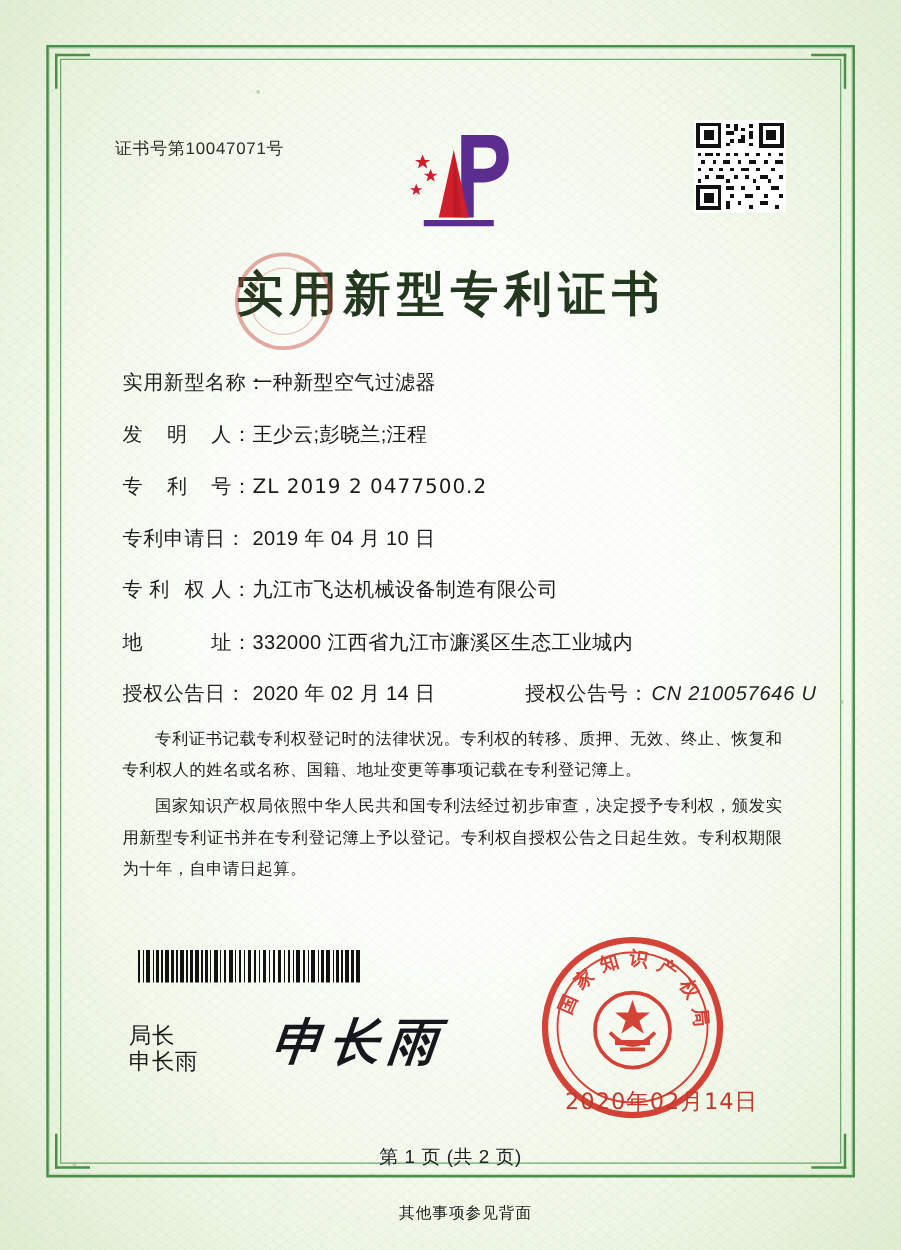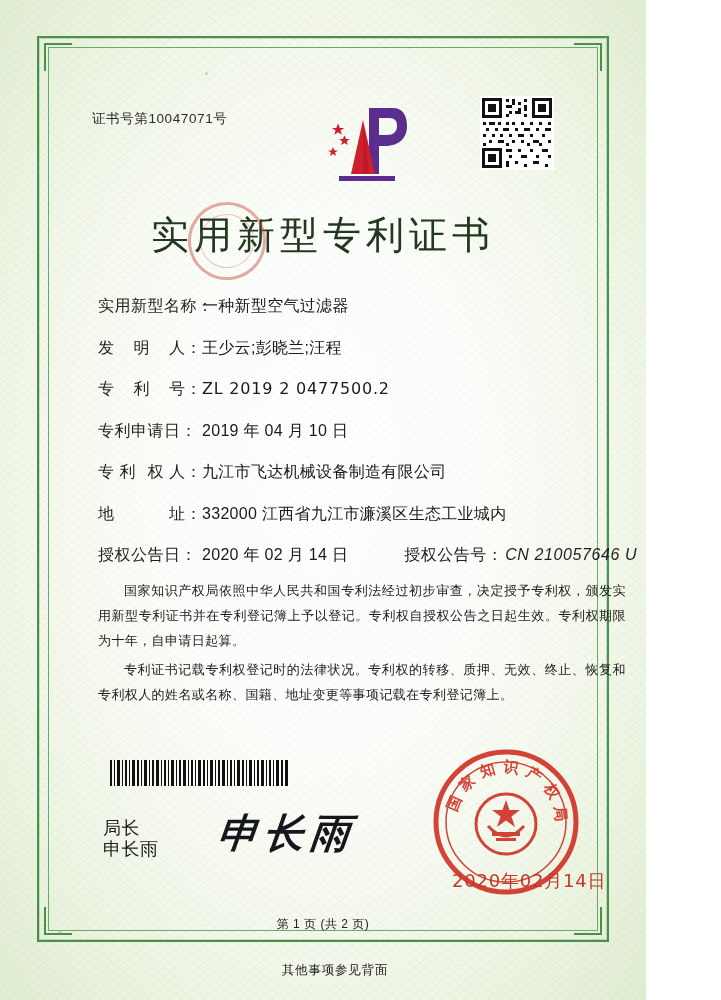--- a/index.html
+++ b/index.html
@@ -5,21 +5,21 @@
   html, body {
     margin: 0;
     padding: 0;
     background: #ffffff;
   }
   body {
     font-family: "Liberation Sans", sans-serif;
   }
   .page {
     position: relative;
-    width: 646px;
+    width: 721px;
     height: 1000px;
     overflow: hidden;
     background:
       radial-gradient(ellipse at 50% 45%, #fdfefb 0%, #f7faf1 55%, #eef5e4 100%);
   }
   
   .texture {
     position: absolute;
     inset: 0;
     background-image:
@@ -88,21 +88,21 @@
   }
 
   .title {
     position: absolute;
     left: 0;
     right: 0;
     top: 210px;
     text-align: center;
     font-family: "DejaVu Sans", sans-serif;
     font-size: 38px;
-    font-weight: normal;
+    font-weight: bold;
     letter-spacing: 5px;
     color: #23381f;
   }
   .title-watermark {
     position: absolute;
     left: 188px;
     top: 202px;
     width: 72px;
     height: 72px;
     border-radius: 50%;
@@ -148,21 +148,21 @@
   .field-label.spread span { display: inline-block; }
   .field-value {
     color: #1a1a1a;
     letter-spacing: 0.3px;
   }
   .field-value.mono {
     font-family: "DejaVu Sans", sans-serif;
     letter-spacing: 0.8px;
   }
   .field-row .second-label {
-    margin-left: 56px;
+    margin-left: 72px;
     letter-spacing: 0.5px;
   }
   .field-row .second-value {
     margin-left: 2px;
     letter-spacing: 0.6px;
     font-style: italic;
   }
 
   .paragraphs {
     position: absolute;
@@ -226,21 +226,21 @@
     letter-spacing: 6px;
     transform: skewX(-6deg);
   }
 
   .page-number {
     position: absolute;
     left: 0;
     right: 0;
     top: 916px;
     text-align: center;
-    font-size: 12px;
+    font-size: 15px;
     color: #222;
     letter-spacing: 0.5px;
   }
   .footer-note {
     position: absolute;
     left: 0;
     right: 0;
     top: 962px;
     text-align: center;
     font-size: 12.5px;
@@ -413,22 +413,22 @@
 
     <div class="field-row">
       <div class="field-label">授权公告日：</div>
       <div class="field-value">2020 年 02 月 14 日</div>
       <div class="second-label">授权公告号：</div>
       <div class="second-value mono">CN 210057646 U</div>
     </div>
   </div>
 
   <div class="paragraphs">
+    <p>专利证书记载专利权登记时的法律状况。专利权的转移、质押、无效、终止、恢复和专利权人的姓名或名称、国籍、地址变更等事项记载在专利登记簿上。</p>
     <p>国家知识产权局依照中华人民共和国专利法经过初步审查，决定授予专利权，颁发实用新型专利证书并在专利登记簿上予以登记。专利权自授权公告之日起生效。专利权期限为十年，自申请日起算。</p>
-    <p>专利证书记载专利权登记时的法律状况。专利权的转移、质押、无效、终止、恢复和专利权人的姓名或名称、国籍、地址变更等事项记载在专利登记簿上。</p>
   </div>
 
   <div class="barcode">
     <svg viewBox="0 0 178 26" width="178" height="26" shape-rendering="crispEdges">
       <rect width="178" height="26" fill="none"></rect>
       <g fill="#111">
         <rect x="0" y="0" width="2" height="26"></rect>
           <rect x="4" y="0" width="1" height="26"></rect>
         <rect x="7" y="0" width="3" height="26"></rect>
           <rect x="12" y="0" width="1" height="26"></rect>

